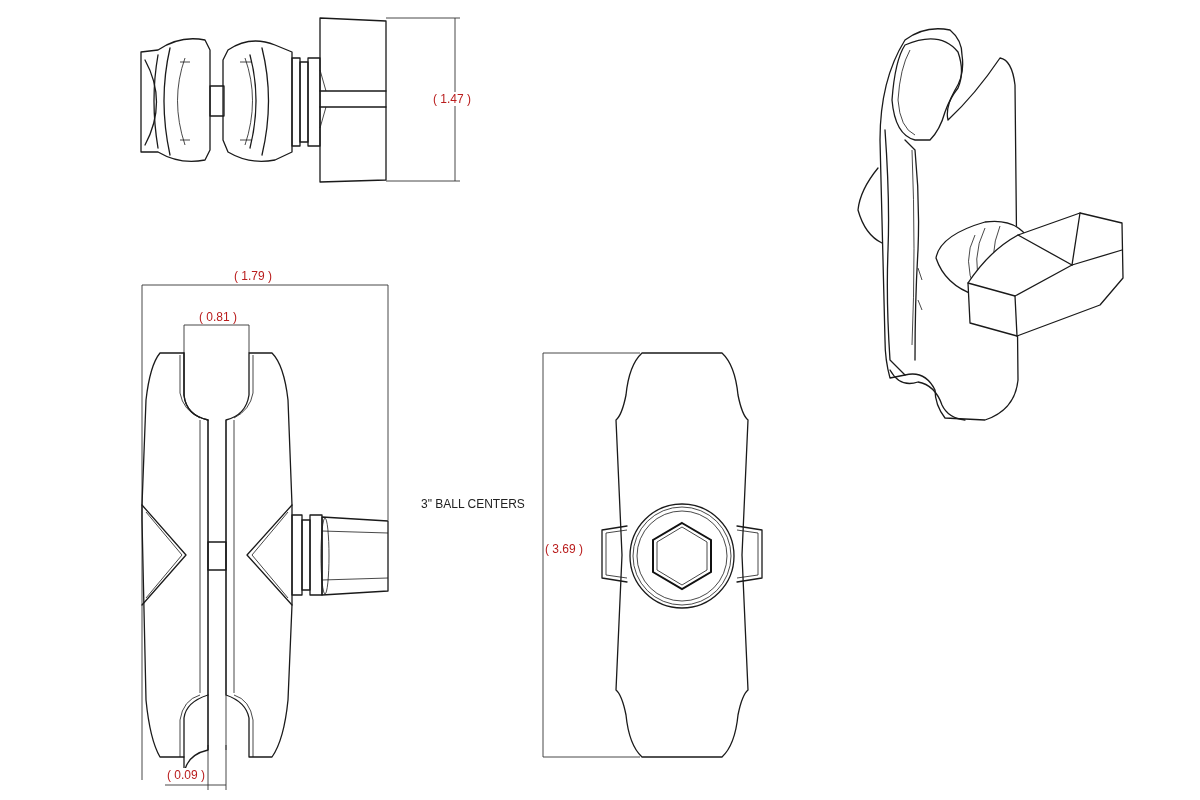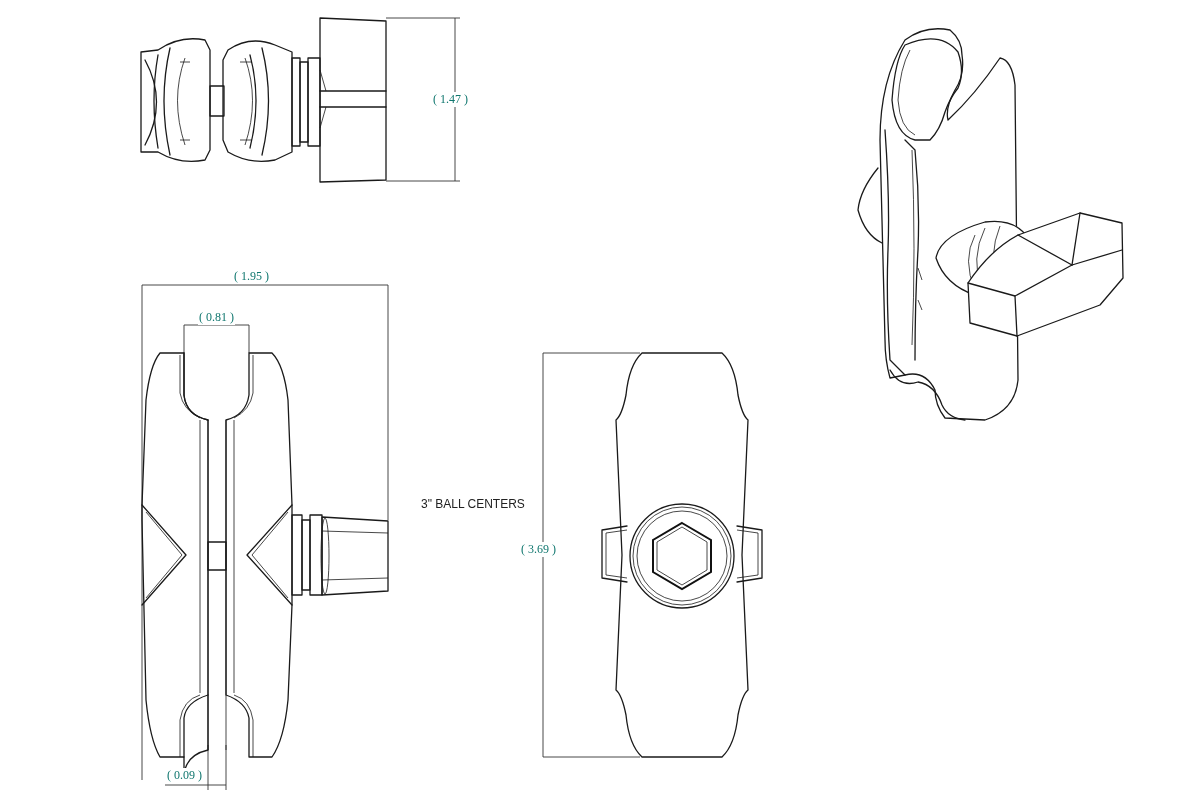--- a/index.html
+++ b/index.html
@@ -4,22 +4,22 @@
 <style>
   html, body { margin: 0; padding: 0; background: #ffffff; }
   body { width: 1200px; height: 800px; overflow: hidden; position: relative;
          font-family: "Liberation Sans", sans-serif; }
   svg.drawing { position: absolute; left: 0; top: 0; width: 1200px; height: 800px; }
   .ln { fill: none; stroke: #1a1a1a; stroke-width: 1.3; stroke-linejoin: round; stroke-linecap: round; }
   .thin { fill: none; stroke: #1a1a1a; stroke-width: 0.8; }
   .thick { fill: none; stroke: #111; stroke-width: 2; }
   .fillw { fill: #ffffff; stroke: #1a1a1a; stroke-width: 1.3; stroke-linejoin: round; }
   .dim { fill: none; stroke: #333; stroke-width: 0.9; }
-  .lbl { position: absolute; font-size: 12px; color: #0f766e; white-space: nowrap;
-         font-family: Liberation Serif, serif; background: #fff; padding: 0 1px; }
+  .lbl { position: absolute; font-size: 12px; color: #b91c1c; white-space: nowrap;
+         font-family: Liberation Sans, sans-serif; background: #fff; padding: 0 1px; }
   .note { position: absolute; font-size: 12px; color: #222; white-space: nowrap; }
 </style>
 </head>
 <body>
 
 <svg class="drawing" viewBox="0 0 1200 800" xmlns="http://www.w3.org/2000/svg">
 
   <g>
 
     <path class="ln" d="M141,52 L141,152 L158,152 Q180,165 205,160 L210,150 L210,50 L205,40 Q180,35 158,50 Z"></path>
@@ -137,17 +137,17 @@
 
     <path class="fillw" d="M1018,235 L1080,213 L1122,223 L1123,278 L1100,305 L1017,336 L970,323 L968,283 Q990,250 1018,235 Z"></path>
     <path class="ln" d="M968,283 L1015,296 L1072,265 L1122,250"></path>
     <path class="ln" d="M1015,296 L1017,336"></path>
     <path class="ln" d="M1018,235 L1072,265"></path>
     <path class="ln" d="M1080,213 L1072,265"></path>
   </g>
 </svg>
 
 <span class="lbl" style="left:432px; top:92px;">( 1.47 )</span>
-<span class="lbl" style="left:233px; top:269px;">( 1.95 )</span>
+<span class="lbl" style="left:233px; top:269px;">( 1.79 )</span>
 <span class="lbl" style="left:198px; top:310px;">( 0.81 )</span>
 <span class="lbl" style="left:166px; top:768px;">( 0.09 )</span>
-<span class="lbl" style="left:520px; top:542px;">( 3.69 )</span>
+<span class="lbl" style="left:544px; top:542px;">( 3.69 )</span>
 <span class="note" style="left:421px; top:497px;">3" BALL CENTERS</span>
 
 </body></html>

